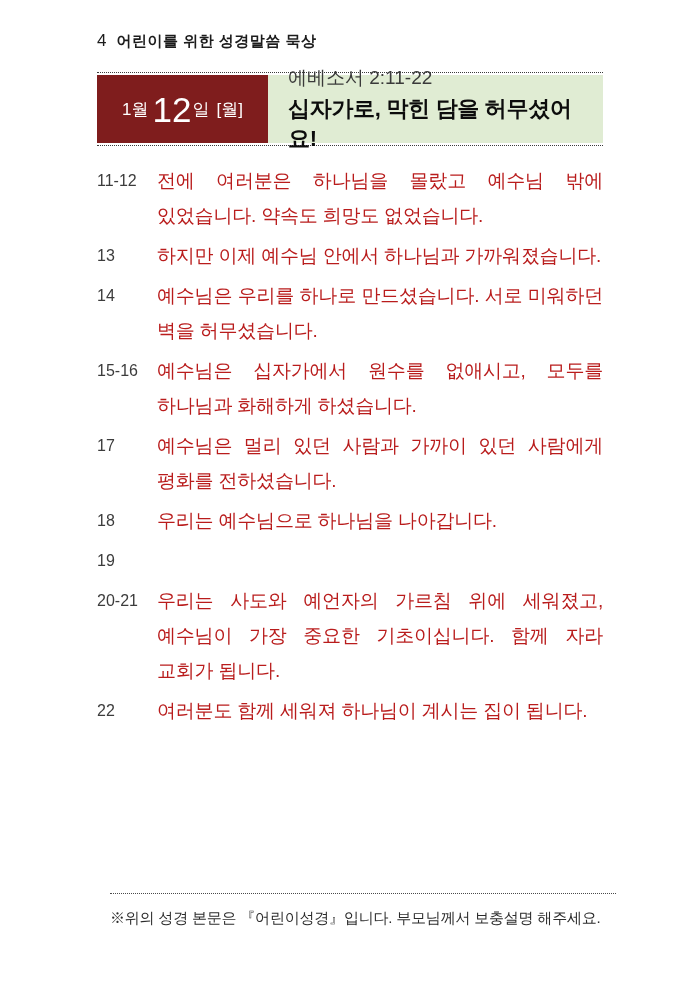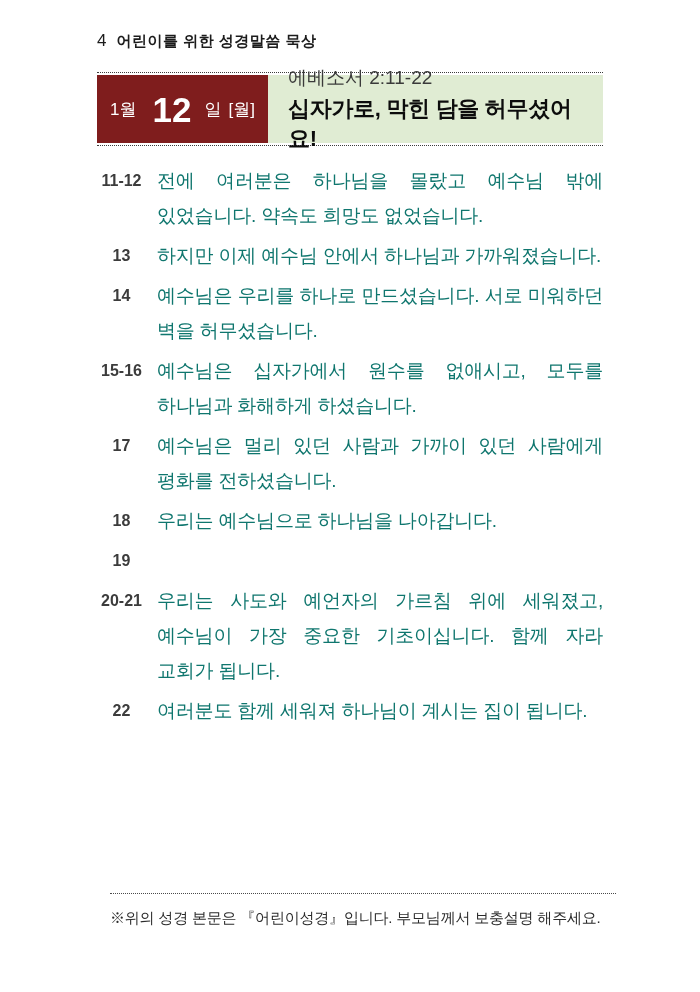--- a/index.html
+++ b/index.html
@@ -11,34 +11,34 @@
   .page-num   { font-size:17px; font-weight:500; }
   .page-title { font-size:15px; font-weight:700; letter-spacing:0.5px; }
 
   .banner { position:absolute; left:97px; top:72px; width:506px;
             border-top:1px dotted #3c3c3c; border-bottom:1px dotted #3c3c3c;
             padding:2px 0; }
   .banner-inner { display:flex; height:68px; }
   .banner-date  { width:171px; background:var(--date-bg,#2d5f63); color:#ffffff;
                   display:flex; align-items:center; justify-content:center; }
   .d-month   { font-size:17px; margin-right:3px; }
-  .d-day     { font-size:35px; font-weight:700; line-height:1; margin:0 13px; }
+  .d-day     { font-size:35px; font-weight:400; line-height:1; margin:0 1px; }
   .d-suffix  { font-size:17px; }
   .d-weekday { font-size:17px; margin-left:7px; }
   .banner-right { flex:1; background:var(--title-bg,#e0ecd3);
                   padding:8px 6px 8px 20px; display:flex; flex-direction:column;
                   justify-content:center; }
   .banner-ref   { font-size:19px; color:#3a3a3a; margin-bottom:3px; }
   .banner-title { font-size:22px; font-weight:700; color:#0c0c0c; letter-spacing:-0.3px; }
 
   .verses { position:absolute; left:97px; top:163px; width:506px; }
   .verse  { display:flex; margin-bottom:5px; }
-  .vnum   { flex:0 0 60px; text-align:center; padding-right:11px;
-            font-size:16px; color:#3c3c3c; line-height:35px;font-weight:bold; }
-  .vtext  { flex:1; font-size:19px; line-height:35px; color:#0f766e;
+  .vnum   { flex:0 0 60px; text-align:left; padding-right:11px;
+            font-size:16px; color:#3c3c3c; line-height:35px; }
+  .vtext  { flex:1; font-size:19px; line-height:35px; color:#b91c1c;
             text-align:justify; letter-spacing:-0.2px; word-break:keep-all; }
 
   .footer { position:absolute; left:97px; top:893px; width:506px;
             border-top:1px dotted #4a4a4a; padding-top:15px;margin-left:13px; }
   .footnote { font-size:15px; color:#2b2b2b; letter-spacing:-0.2px; }
 </style>
 </head>
 <body>
 
 <div class="page-header">

